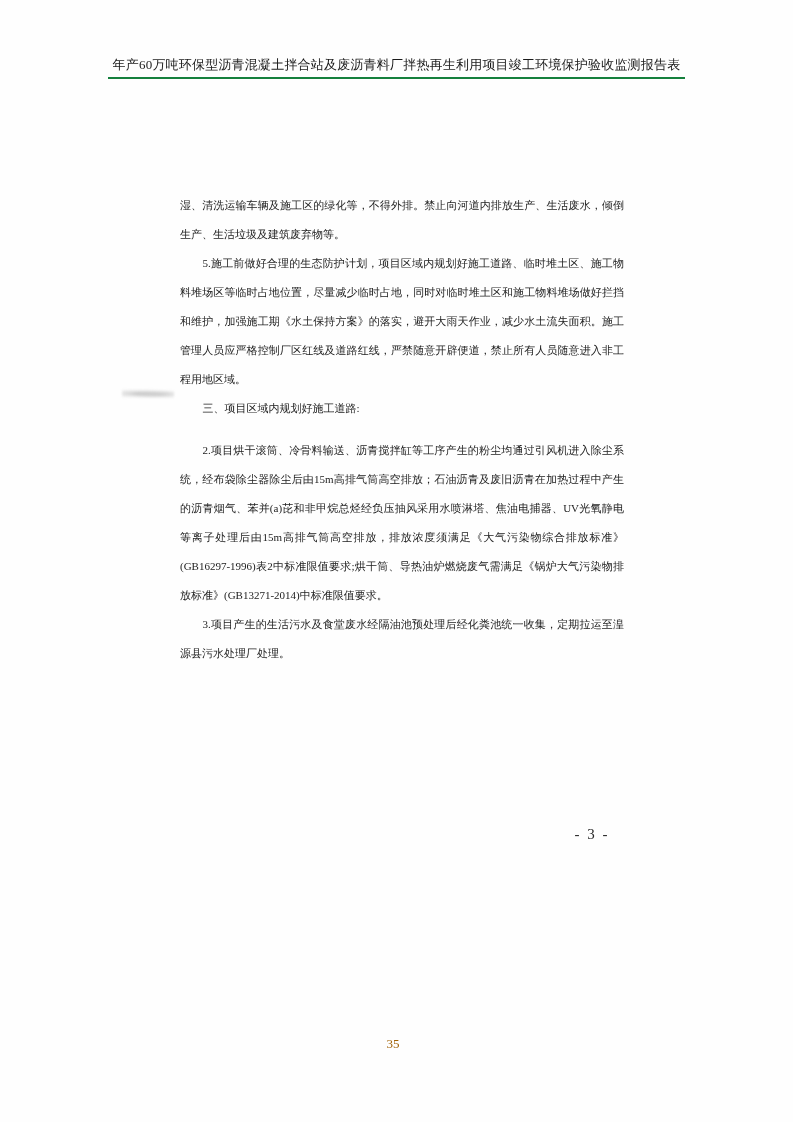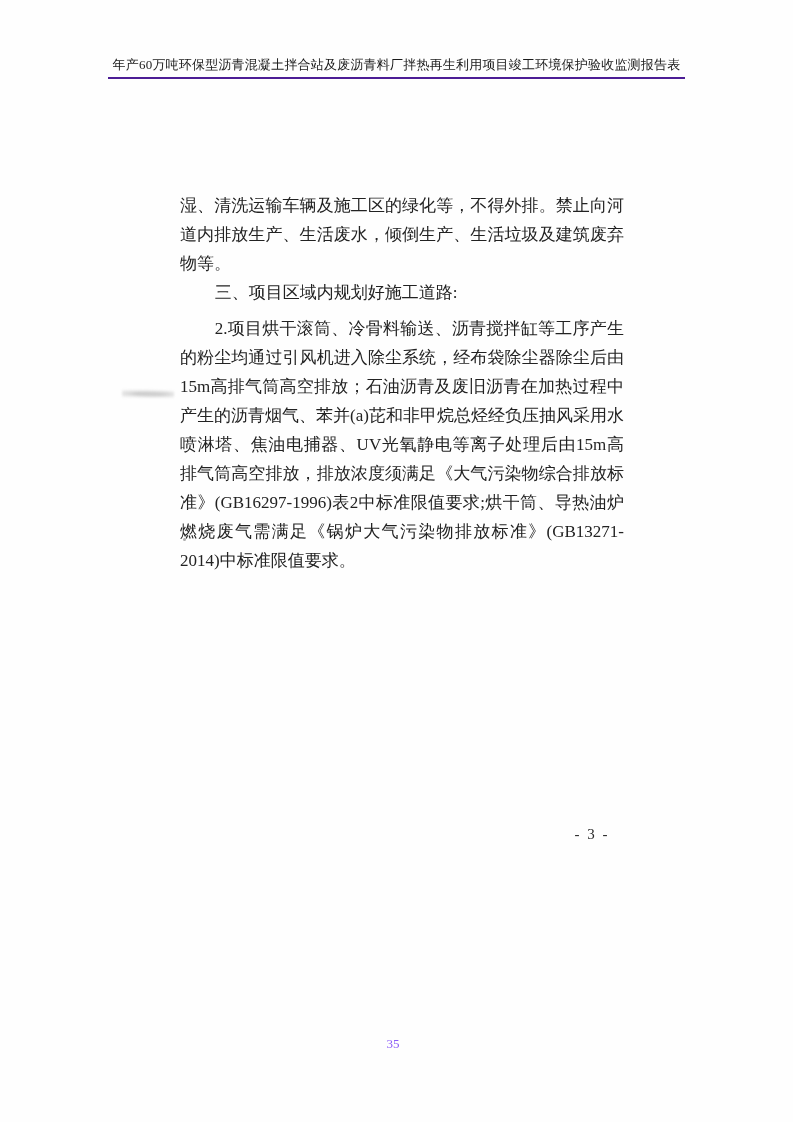--- a/index.html
+++ b/index.html
@@ -23,65 +23,65 @@
     left: 0;
     width: 100%;
     text-align: center;
   }
   .doc-header .title {
     display: inline-block;
     font-size: 13px;
     letter-spacing: 0.2px;
     color: #1a1a1a;
     padding: 0 5px 3px 5px;
-    border-bottom: 2px solid #4c1d95;
+    border-bottom: 2px solid #15803d;
     filter: blur(0.2px);
   }
   
   .doc-body {
     position: absolute;
     top: 191px;
     left: 180px;
     width: 444px;
-    font-size: 17px;
+    font-size: 11px;
     line-height: 29px;
     text-align: justify;
     color: #222222;
     filter: blur(0.15px);
   }
   .doc-body p {
     margin: 0;
     padding: 0;
   }
   .doc-body p.indent {
     text-indent: 2.05em;
   }
   .doc-body p.gap-before {
-    margin-top: 7px;
+    margin-top: 13px;
   }
   
   .inner-pagenum {
     position: absolute;
     top: 826px;
     left: 560px;
     width: 64px;
     text-align: center;
     font-size: 15px;
     letter-spacing: 2px;
     color: #2a2a2a;
   }
   
   .sheet-pagenum {
     position: absolute;
     top: 1036px;
     left: 0;
     width: 786px;
     text-align: center;
     font-size: 13px;
-    color: #8b5cf6;
+    color: #a16207;
   }
   
   .smudge {
     position: absolute;
     top: 389px;
     left: 122px;
     width: 52px;
     height: 9px;
     background: radial-gradient(ellipse at 30% 50%, rgba(120,120,120,0.35) 0%, rgba(140,140,140,0.15) 45%, rgba(255,255,255,0) 75%),
                 radial-gradient(ellipse at 75% 60%, rgba(120,120,120,0.3) 0%, rgba(255,255,255,0) 60%);
@@ -105,21 +105,23 @@
 
   <header class="doc-header">
     <span class="title">年产60万吨环保型沥青混凝土拌合站及废沥青料厂拌热再生利用项目竣工环境保护验收监测报告表</span>
   </header>
 
   <div class="smudge"></div>
   <div class="speck"></div>
 
   <article class="doc-body">
     <p>湿、清洗运输车辆及施工区的绿化等，不得外排。禁止向河道内排放生产、生活废水，倾倒生产、生活垃圾及建筑废弃物等。</p>
+    <p class="indent">5.施工前做好合理的生态防护计划，项目区域内规划好施工道路、临时堆土区、施工物料堆场区等临时占地位置，尽量减少临时占地，同时对临时堆土区和施工物料堆场做好拦挡和维护，加强施工期《水土保持方案》的落实，避开大雨天作业，减少水土流失面积。施工管理人员应严格控制厂区红线及道路红线，严禁随意开辟便道，禁止所有人员随意进入非工程用地区域。</p>
     <p class="indent">三、项目区域内规划好施工道路:</p>
     <p class="indent gap-before">2.项目烘干滚筒、冷骨料输送、沥青搅拌缸等工序产生的粉尘均通过引风机进入除尘系统，经布袋除尘器除尘后由15m高排气筒高空排放；石油沥青及废旧沥青在加热过程中产生的沥青烟气、苯并(a)芘和非甲烷总烃经负压抽风采用水喷淋塔、焦油电捕器、UV光氧静电等离子处理后由15m高排气筒高空排放，排放浓度须满足《大气污染物综合排放标准》(GB16297-1996)表2中标准限值要求;烘干筒、导热油炉燃烧废气需满足《锅炉大气污染物排放标准》(GB13271-2014)中标准限值要求。</p>
+    <p class="indent">3.项目产生的生活污水及食堂废水经隔油池预处理后经化粪池统一收集，定期拉运至湟源县污水处理厂处理。</p>
   </article>
 
   <div class="inner-pagenum">- 3 -</div>
 
   <div class="sheet-pagenum">35</div>
 
 </div>
 
 </body></html>

